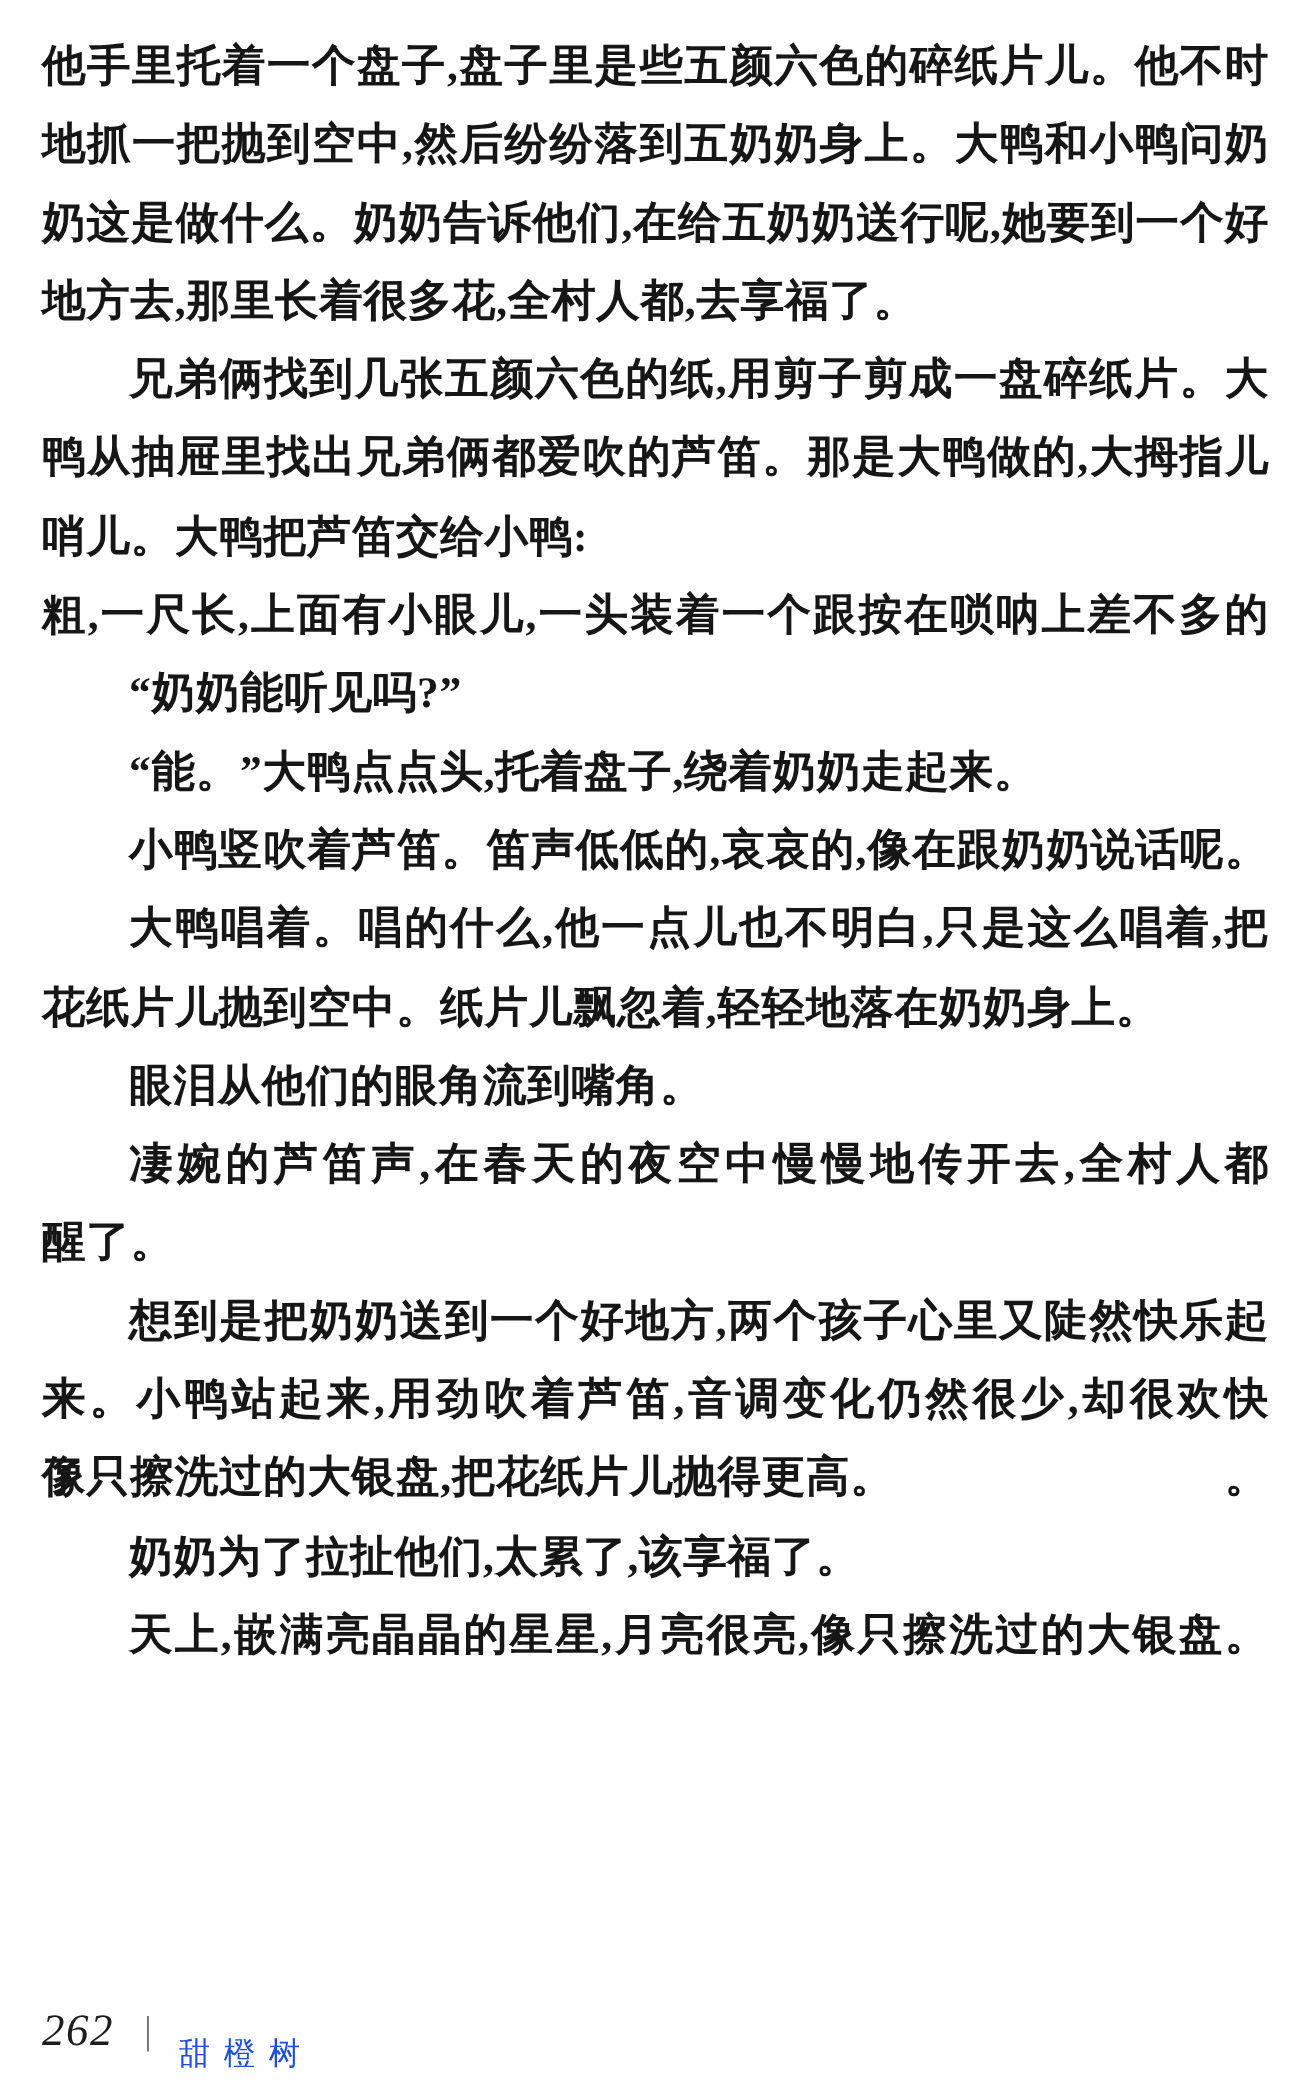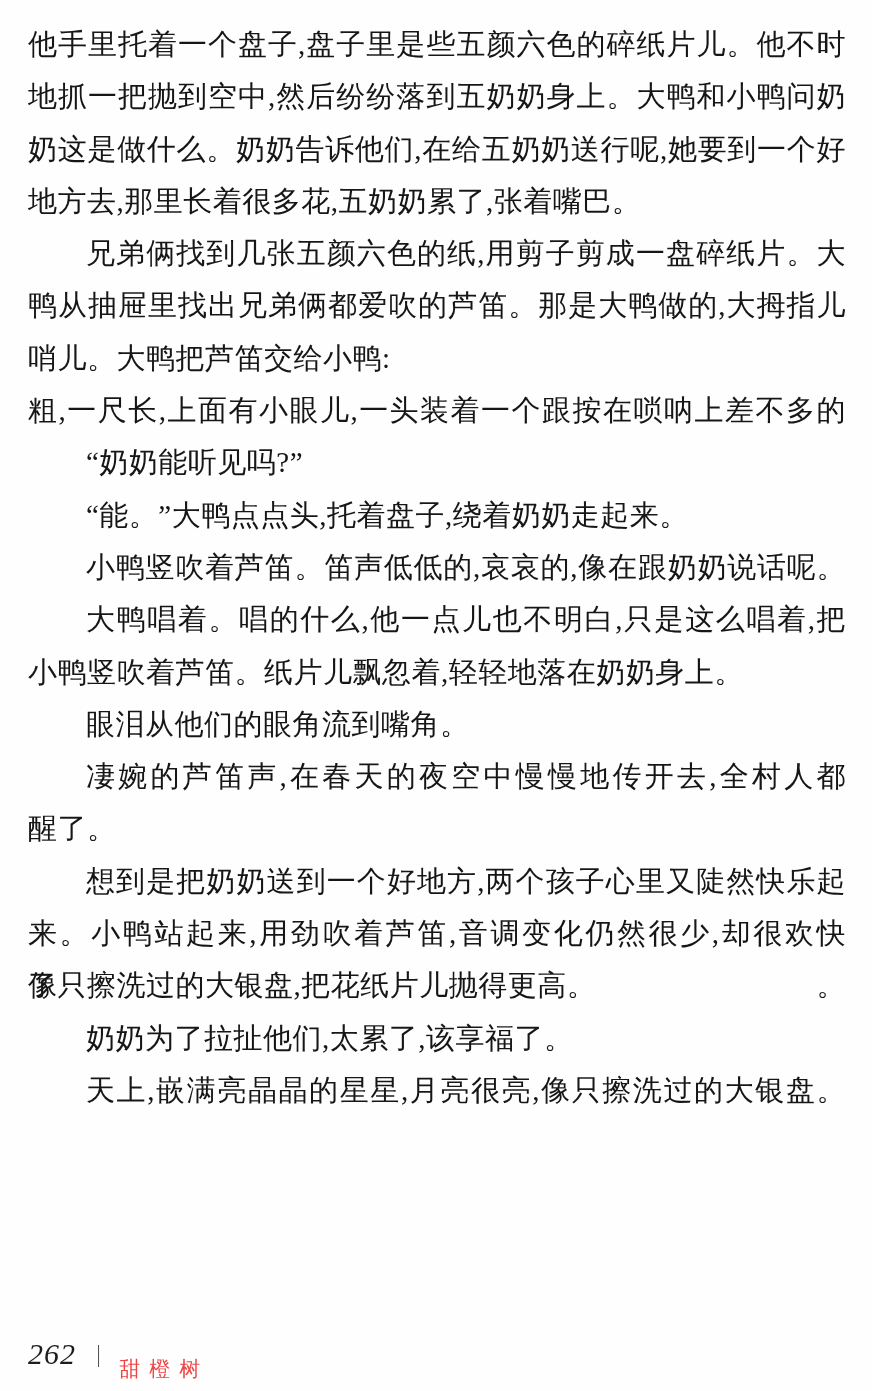--- a/index.html
+++ b/index.html
@@ -25,20 +25,21 @@
     top: 18px;
     width: 818px;
     font-size: 29px;
     line-height: 52.3px;
     letter-spacing: 0.5px;
   }
   .line {
     height: 52.3px;
     text-align: left;
     white-space: normal;
+    font-weight: bold;
   }
   .line.indent {
     text-indent: 58px;
   }
   .line.full {
     text-align: justify;
     text-align-last: justify;
   }
   .footer {
     position: absolute;
@@ -56,45 +57,45 @@
   .footer-divider {
     font-size: 26px;
     color: #3a3a3a;
     margin: 0 18px 0 20px;
     font-style: normal;
     transform: scaleX(0.7);
   }
   .book-title {
     font-size: 21px;
     letter-spacing: 9px;
-    color: #ef4444;
+    color: #1d4ed8;
     padding-top: 3px;
     margin-top: 28px;
   }
 </style>
 </head>
 <body>
 
 <div class="page">
 
   <div class="text-block">
 
   <div class="line full">他手里托着一个盘子,盘子里是些五颜六色的碎纸片儿。他不时</div>
       <div class="line full">地抓一把抛到空中,然后纷纷落到五奶奶身上。大鸭和小鸭问奶</div>
       <div class="line full">奶这是做什么。奶奶告诉他们,在给五奶奶送行呢,她要到一个好</div>
-      <div class="line">地方去,那里长着很多花,五奶奶累了,张着嘴巴。</div>
+      <div class="line">地方去,那里长着很多花,全村人都,去享福了。</div>
       <div class="line indent full">兄弟俩找到几张五颜六色的纸,用剪子剪成一盘碎纸片。大</div>
       <div class="line full">鸭从抽屉里找出兄弟俩都爱吹的芦笛。那是大鸭做的,大拇指儿</div>
       <div class="line">哨儿。大鸭把芦笛交给小鸭:</div>
       <div class="line full">粗,一尺长,上面有小眼儿,一头装着一个跟按在唢呐上差不多的</div>
       <div class="line indent">“奶奶能听见吗?”</div>
       <div class="line indent">“能。”大鸭点点头,托着盘子,绕着奶奶走起来。</div>
       <div class="line indent full">小鸭竖吹着芦笛。笛声低低的,哀哀的,像在跟奶奶说话呢。</div>
       <div class="line indent full">大鸭唱着。唱的什么,他一点儿也不明白,只是这么唱着,把</div>
-      <div class="line">小鸭竖吹着芦笛。纸片儿飘忽着,轻轻地落在奶奶身上。</div>
+      <div class="line">花纸片儿抛到空中。纸片儿飘忽着,轻轻地落在奶奶身上。</div>
       <div class="line indent">眼泪从他们的眼角流到嘴角。</div>
       <div class="line indent full">凄婉的芦笛声,在春天的夜空中慢慢地传开去,全村人都</div>
       <div class="line">醒了。</div>
       <div class="line indent full">想到是把奶奶送到一个好地方,两个孩子心里又陡然快乐起</div>
       <div class="line full">来。小鸭站起来,用劲吹着芦笛,音调变化仍然很少,却很欢快了。</div>
       <div class="line">像只擦洗过的大银盘,把花纸片儿抛得更高。</div>
       <div class="line indent">奶奶为了拉扯他们,太累了,该享福了。</div>
       <div class="line indent full">天上,嵌满亮晶晶的星星,月亮很亮,像只擦洗过的大银盘。</div>
     </div>
 

